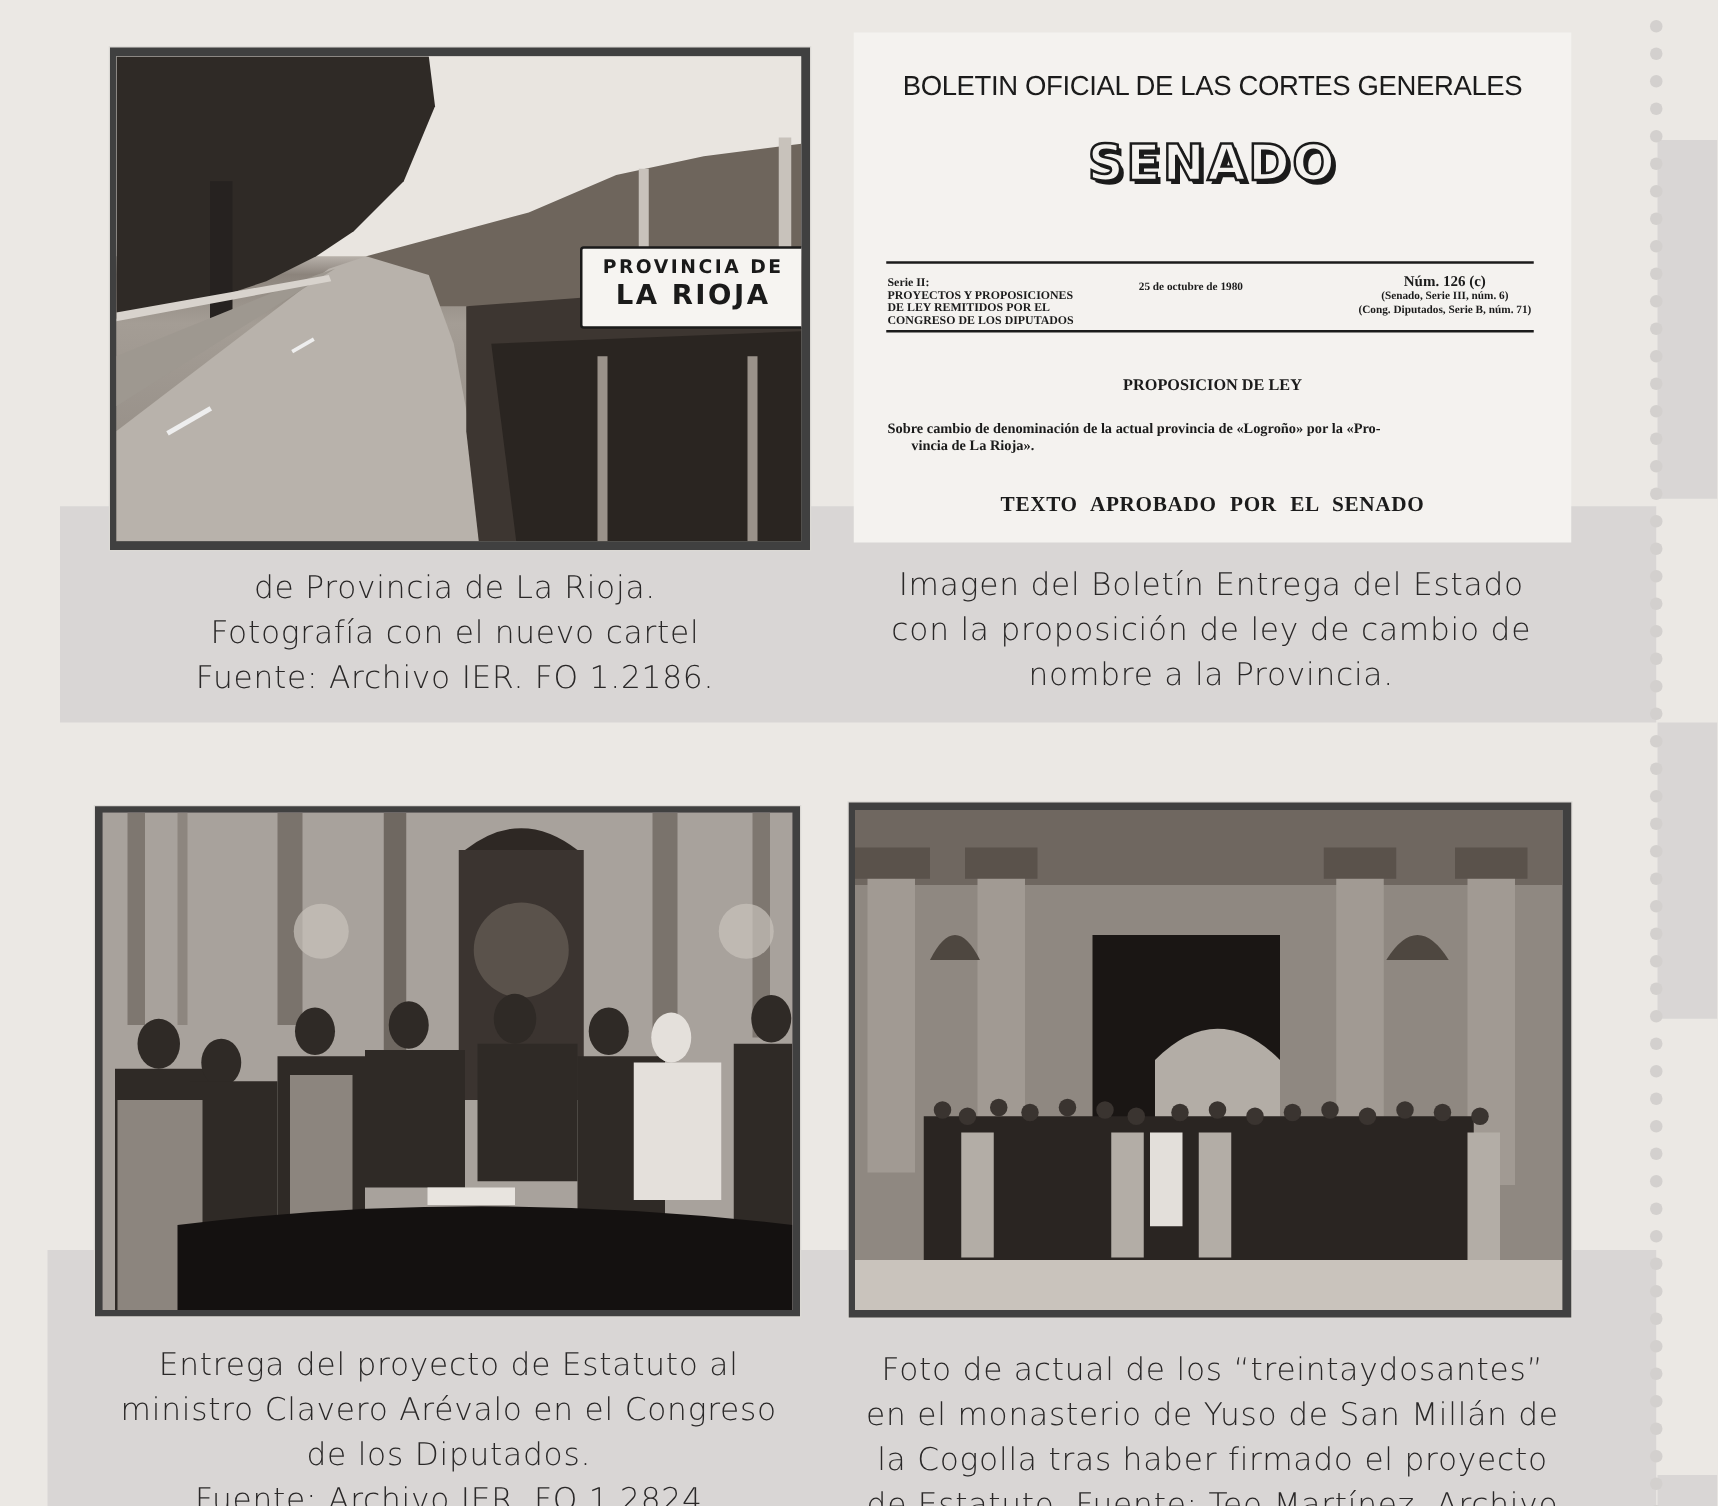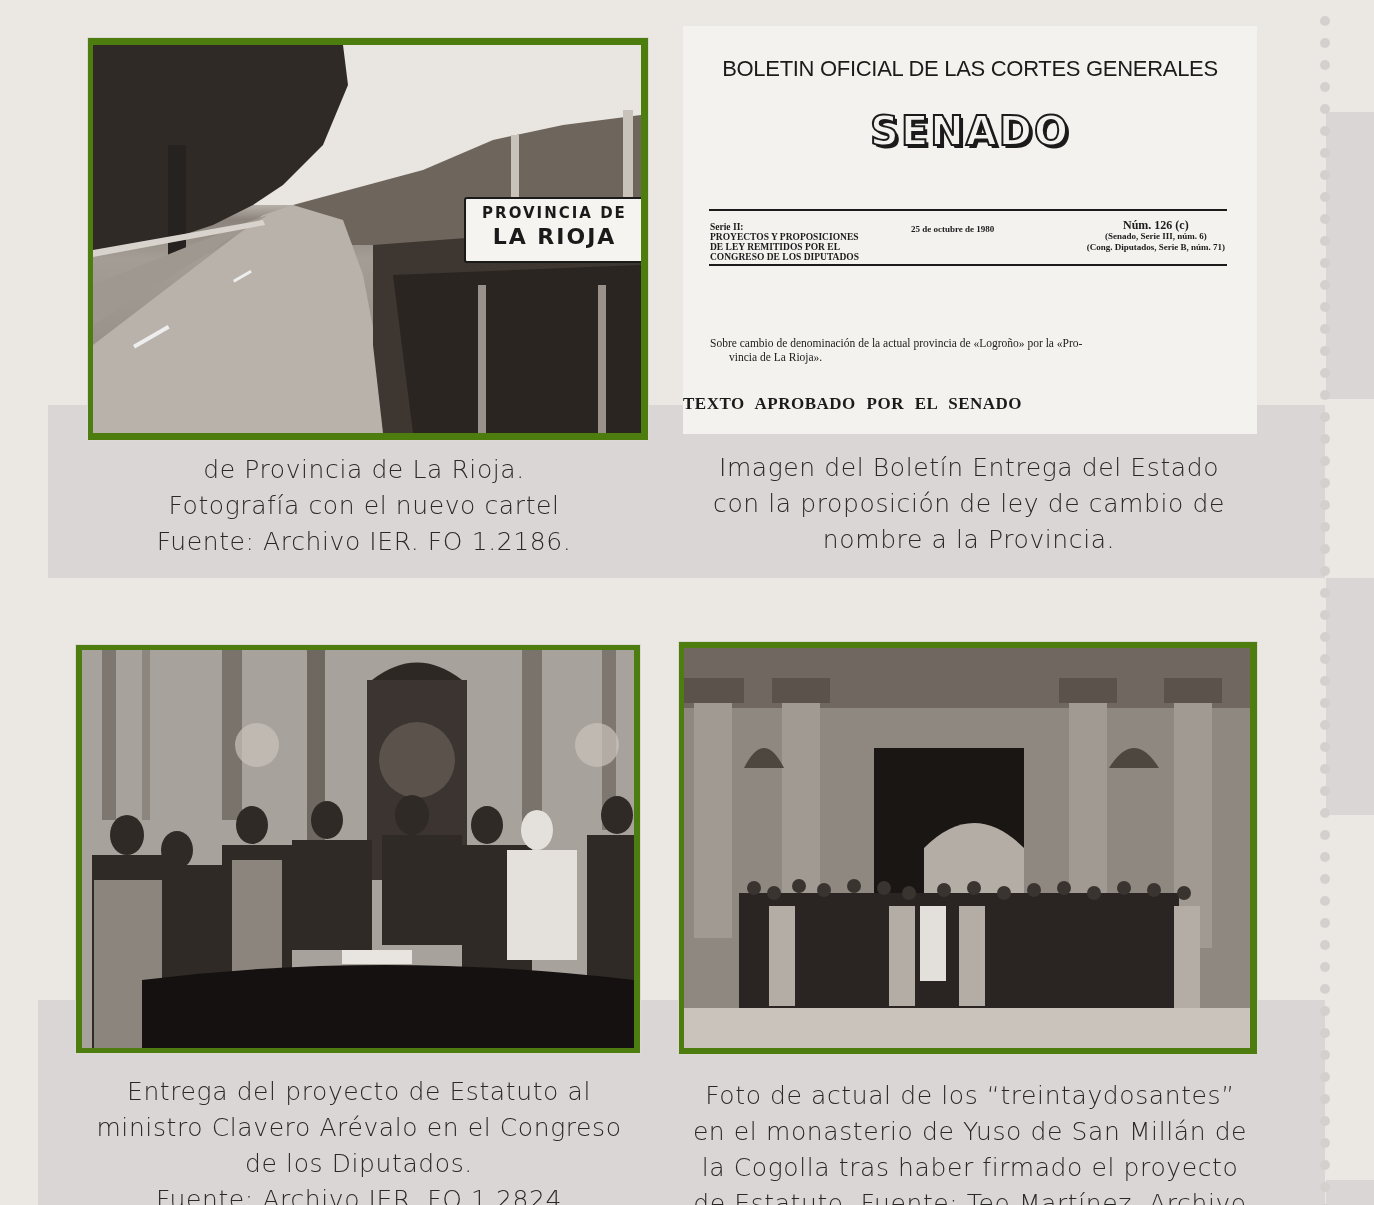--- a/index.html
+++ b/index.html
@@ -1,38 +1,38 @@
 <!DOCTYPE html>
 <html><head>
 <meta charset="utf-8">
 <style>
   html,body{margin:0;padding:0;}
   body{width:1374px;height:1205px;overflow:hidden;background:#ebe8e4;position:relative;font-family:"DejaVu Sans",sans-serif;}
   .abs{position:absolute;}
   .band{background:#d9d6d5;}
   .caption{position:absolute;text-align:center;color:#2a2828;font-family:"DejaVu Sans",sans-serif;font-weight:300;font-size:25px;line-height:36px;letter-spacing:0.6px;}
   .caption div{white-space:nowrap;}
-  .frame{position:absolute;background:#4d7c0f;box-shadow:0 0 0 1px #dcd9d5;}
+  .frame{position:absolute;background:#404040;box-shadow:0 0 0 1px #dcd9d5;}
   .photo{position:absolute;overflow:hidden;background:#8a8480;}
   
   .perf{position:absolute;width:10px;height:10px;border-radius:50%;background:#d3d0ce;}
   
   .doc{position:absolute;left:683px;top:26px;width:574px;height:408px;background:#f4f2ef;color:#1b1b1b;}
   .doc .t1{position:absolute;left:0;right:0;top:30px;text-align:center;font-family:"Liberation Sans",sans-serif;font-size:22px;letter-spacing:-0.3px;}
   .doc .senado{position:absolute;left:0;right:0;top:82px;text-align:center;font-family:"DejaVu Sans",sans-serif;font-weight:bold;font-size:40px;letter-spacing:2px;color:#f4f2ef;-webkit-text-stroke:2px #1b1b1b;text-shadow:3px 3px 0 #1b1b1b;}
   .doc .leg{position:absolute;left:0;right:0;top:153px;text-align:center;font-family:"Liberation Serif",serif;font-weight:bold;font-size:13px;}
   .doc .rule{position:absolute;left:26px;right:30px;height:2px;background:#1b1b1b;}
   .doc .serie{position:absolute;left:27px;top:196px;font-family:"Liberation Serif",serif;font-weight:bold;font-size:9.5px;line-height:10px;}
   .doc .date{position:absolute;left:228px;top:198px;font-family:"Liberation Serif",serif;font-weight:bold;font-size:9px;}
   .doc .num{position:absolute;right:32px;top:193px;text-align:center;font-family:"Liberation Serif",serif;font-weight:bold;font-size:12px;line-height:12px;}
   .doc .num small{display:block;font-size:9px;line-height:11px;}
   .doc .prop{position:absolute;left:0;right:0;top:274px;text-align:center;font-family:"Liberation Serif",serif;font-weight:bold;font-size:13px;}
-  .doc .sobre{position:absolute;left:27px;right:32px;top:310px;font-family:"Liberation Serif",serif;font-weight:normal;font-size:11.5px;line-height:14px;}
+  .doc .sobre{position:absolute;left:27px;right:32px;top:310px;font-family:"Liberation Serif",serif;font-weight:bold;font-size:11.5px;line-height:14px;}
   .doc .sobre span.indent{display:block;padding-left:19px;}
-  .doc .texto{position:absolute;left:0;right:0;top:368px;text-align:left;font-family:"Liberation Serif",serif;font-weight:bold;font-size:17px;word-spacing:6px;letter-spacing:0.5px;}
+  .doc .texto{position:absolute;left:0;right:0;top:368px;text-align:center;font-family:"Liberation Serif",serif;font-weight:bold;font-size:17px;word-spacing:6px;letter-spacing:0.5px;}
 </style>
 </head>
 <body>
 
 <div class="abs band" style="left:48px;top:405px;width:1277px;height:173px;"></div>
 <div class="abs band" style="left:38px;top:1000px;width:1287px;height:205px;"></div>
 
 <div class="abs band" style="left:1326px;top:112px;width:48px;height:287px;"></div>
 <div class="abs band" style="left:1326px;top:578px;width:48px;height:237px;"></div>
 <div class="abs band" style="left:1326px;top:1180px;width:48px;height:25px;"></div>
@@ -145,20 +145,21 @@
     <div>DE LEY REMITIDOS POR EL</div>
     <div>CONGRESO DE LOS DIPUTADOS</div>
   </div>
   <div class="date">25 de octubre de 1980</div>
   <div class="num">
     <span>Núm. 126 (c)</span>
     <small>(Senado, Serie III, núm. 6)</small>
     <small>(Cong. Diputados, Serie B, núm. 71)</small>
   </div>
   <div class="rule" style="top:238px;height:1.5px;"></div>
+  <div class="prop">PROPOSICION DE LEY</div>
   <div class="sobre">
     <span>Sobre cambio de denominación de la actual provincia de «Logroño» por la «Pro-</span>
     <span class="indent">vincia de La Rioja».</span>
   </div>
   <div class="texto">TEXTO APROBADO POR EL SENADO</div>
 </div>
 
 <div class="caption" style="left:680px;top:450px;width:578px;">
   <div>Imagen del Boletín Entrega del Estado</div>
   <div>con la proposición de ley de cambio de</div>

